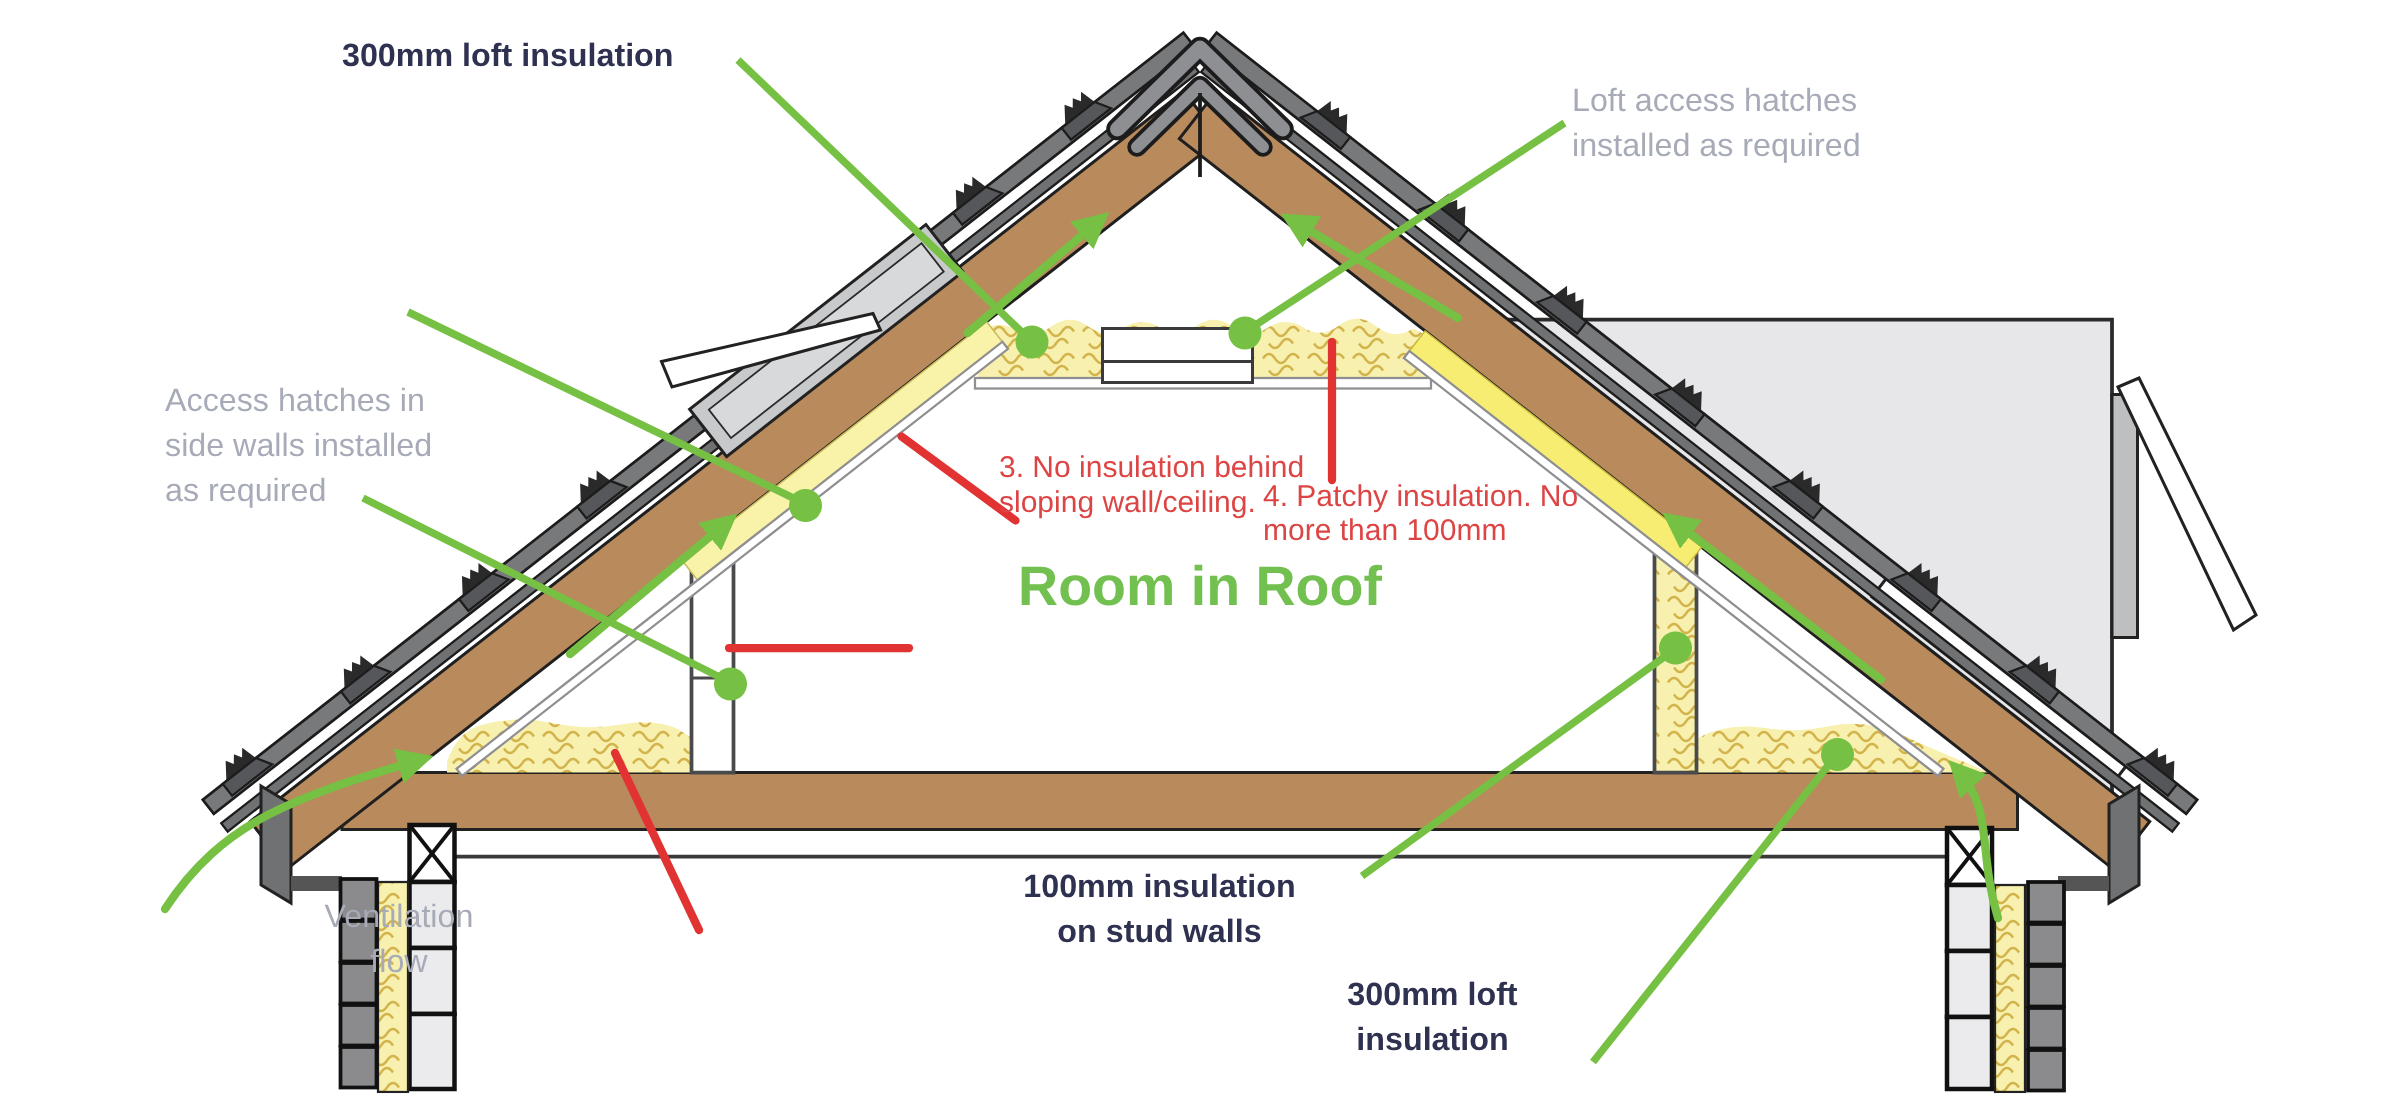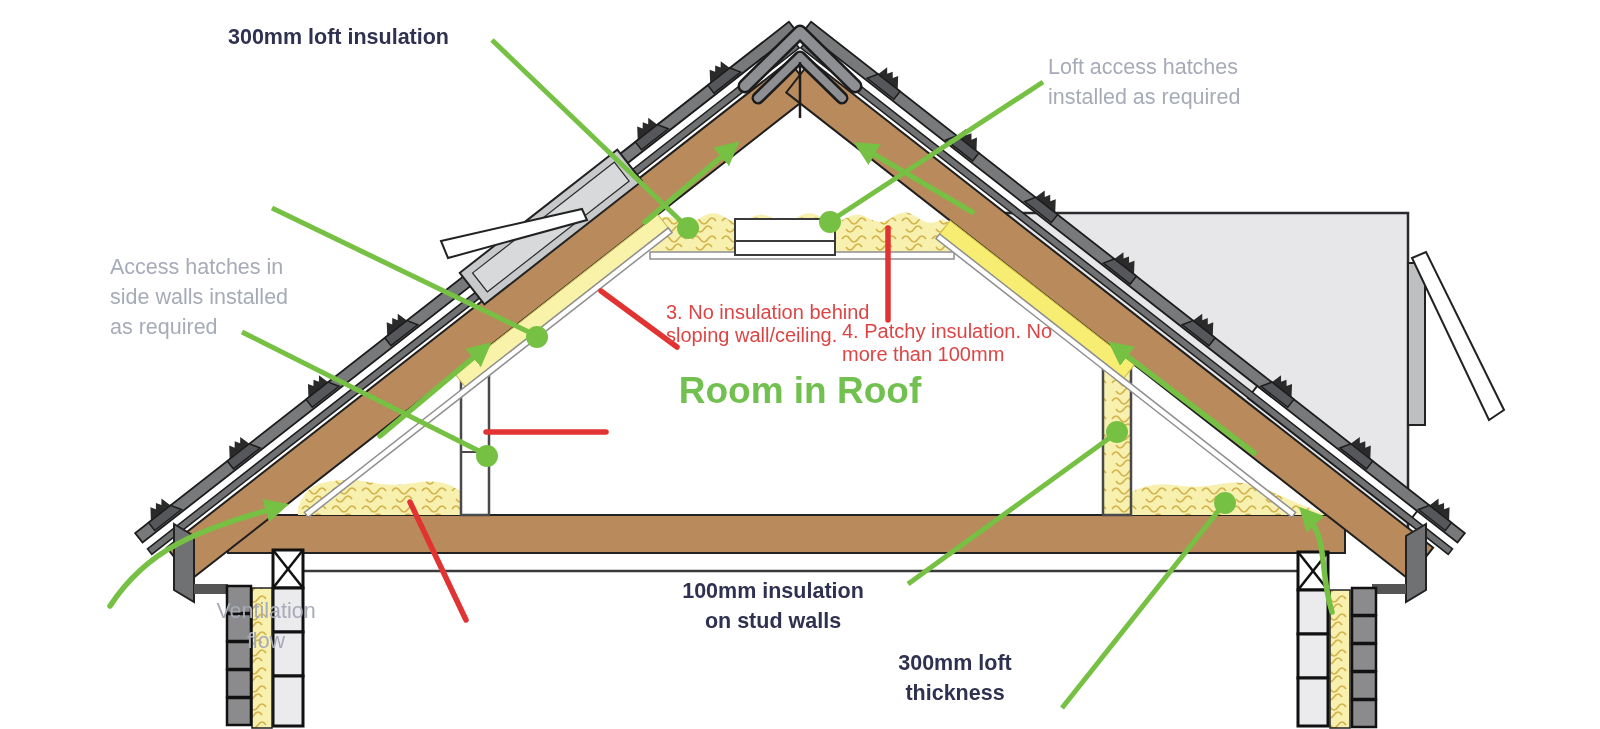--- a/index.html
+++ b/index.html
@@ -191,21 +191,21 @@
 
 <div class="title-green" style="left:660px;top:370px;width:280px;">Room in Roof</div>
 
 <div class="lbl gray right" style="right:1424px;top:596px;width:180px;margin-right:-180px;">Ventilation
 flow</div>
 
 <div class="lbl navy right" style="left:648px;top:576px;width:250px;">100mm insulation
 on stud walls</div>
 
 <div class="lbl navy right" style="left:855px;top:648px;width:200px;">300mm loft
-thickness</div>
+insulation</div>
 
 
 
 <div class="red-note" style="left:666px;top:301px;">3.  No insulation behind
 sloping wall/ceiling.</div>
 
 <div class="red-note" style="left:842px;top:320px;">4.  Patchy insulation. No
 more than 100mm</div>
 
 </div>

